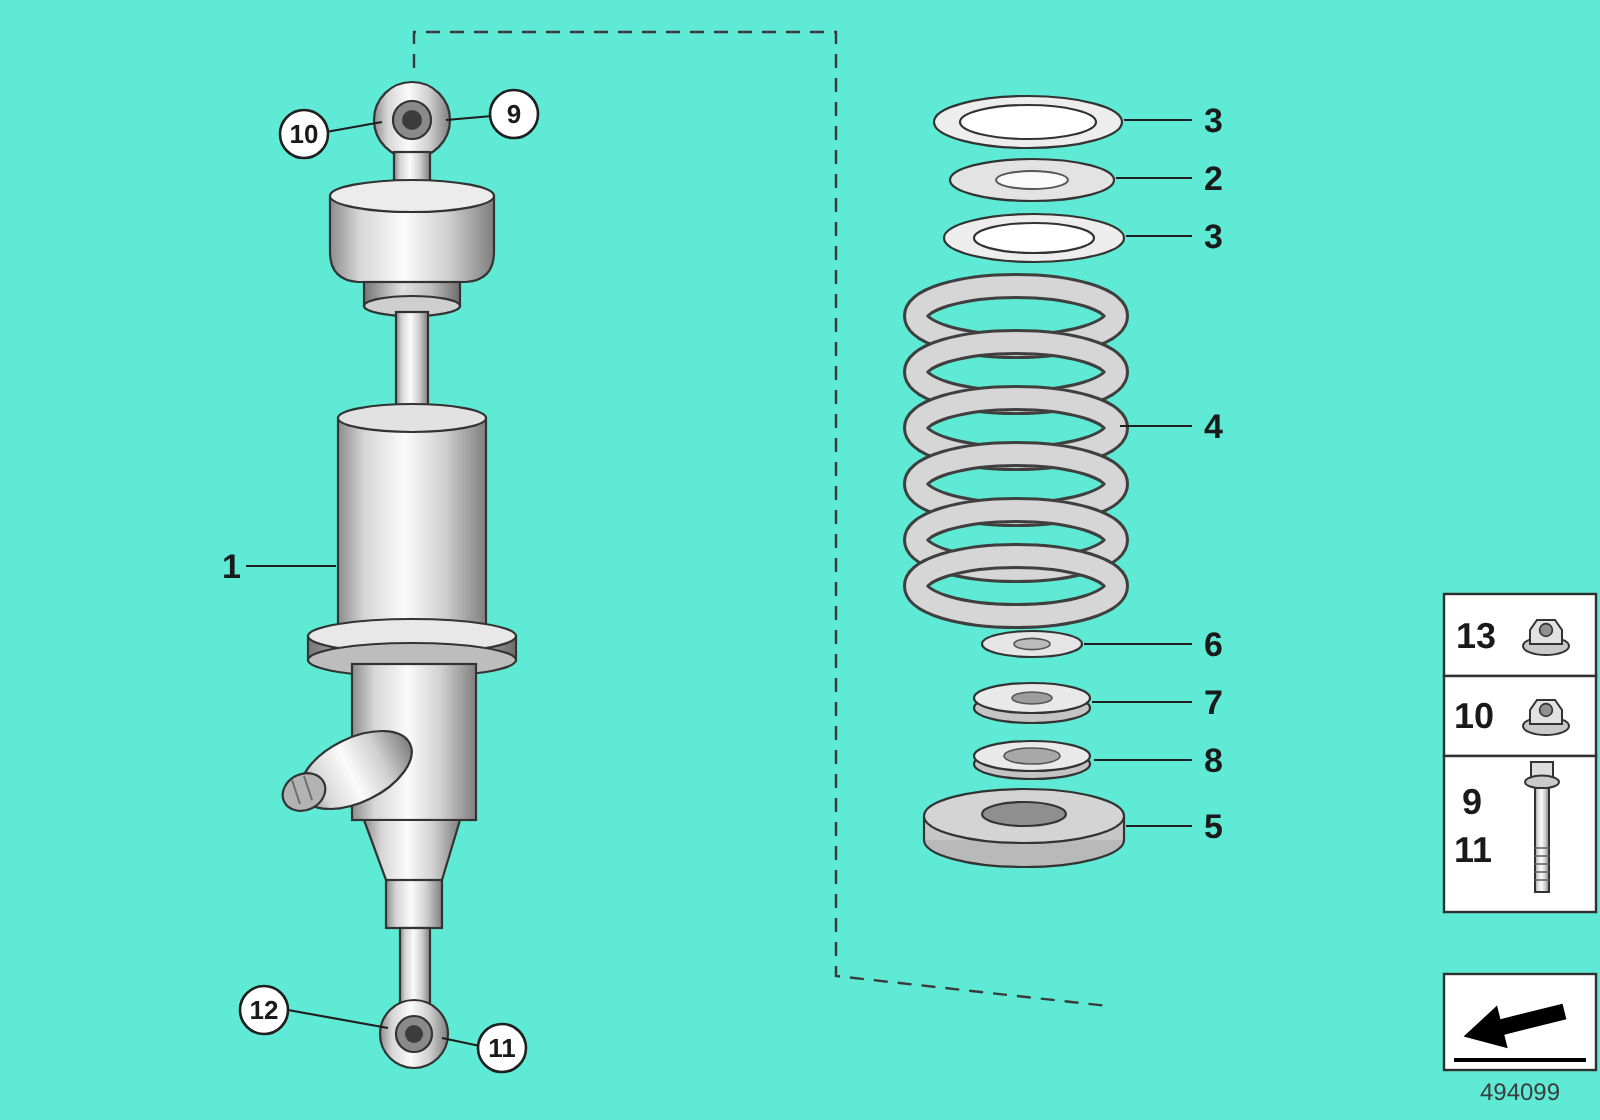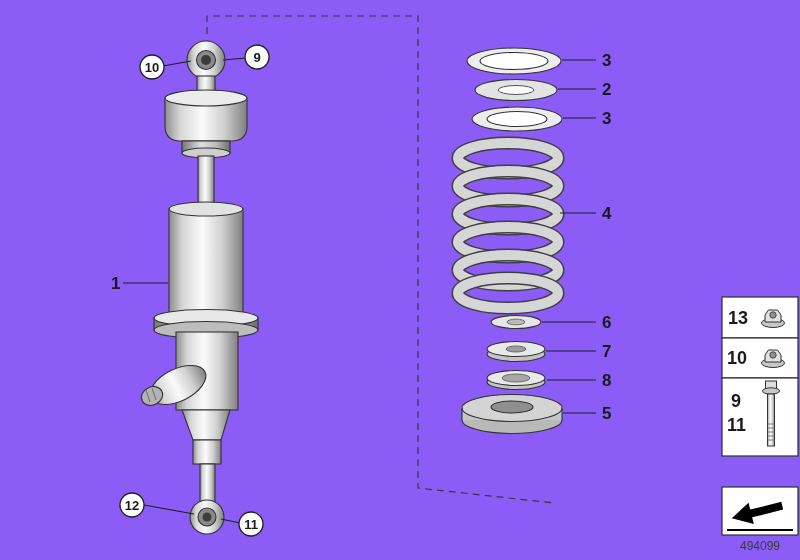--- a/index.html
+++ b/index.html
@@ -1,16 +1,16 @@
 <!DOCTYPE html>
 <html><head>
 <meta charset="utf-8">
 <style>
   html,body{margin:0;padding:0;background:#ffffff;}
-  .canvas{position:relative;width:800px;height:560px;background:#8b5cf6;overflow:hidden;
+  .canvas{position:relative;width:800px;height:560px;background:#5eead4;overflow:hidden;
           font-family:"Liberation Sans", sans-serif;}
   svg text{font-family:"Liberation Sans", sans-serif;fill:#1a1a1a;}
   .callout-num{font-size:13px;font-weight:bold;}
   .part-num{font-size:17px;font-weight:bold;}
   .legend-num{font-size:18px;font-weight:bold;}
   .doc-num{font-size:12px;font-weight:normal;fill:#3c3c3c;}
   .ln{stroke:#1f1f1f;stroke-width:1.1;}
   .outline{stroke:#333;stroke-width:1.1;}
 </style>
 </head>

